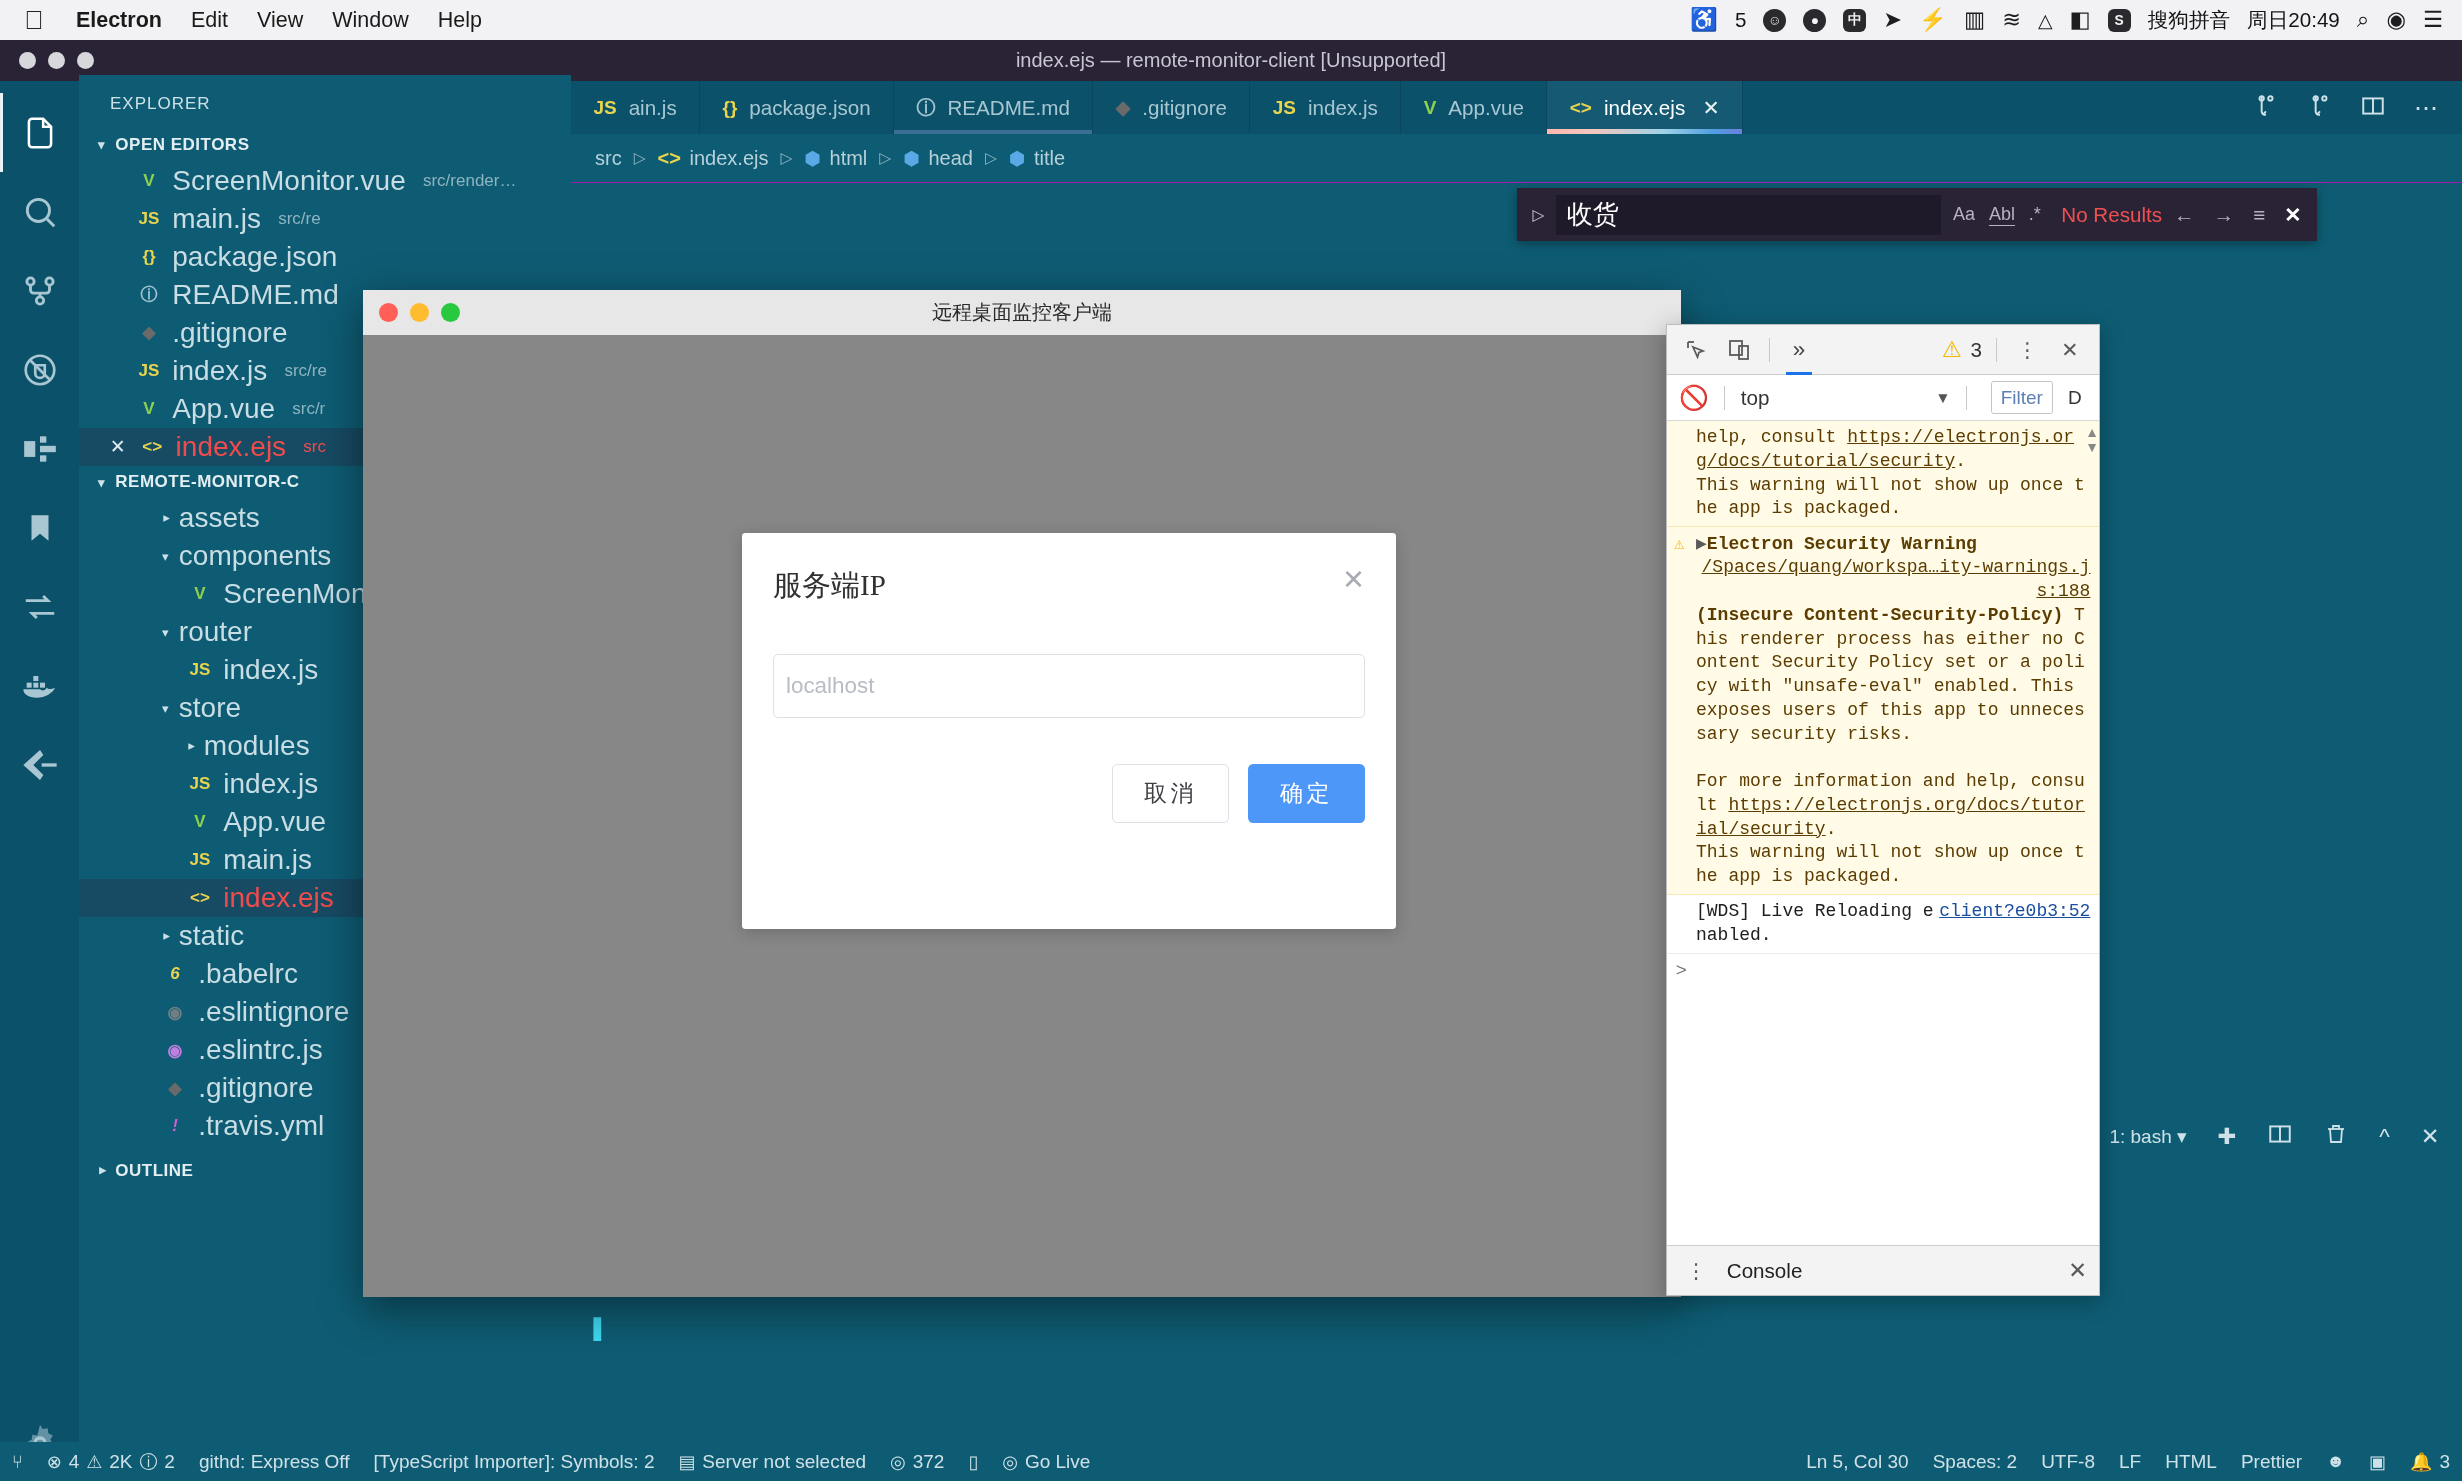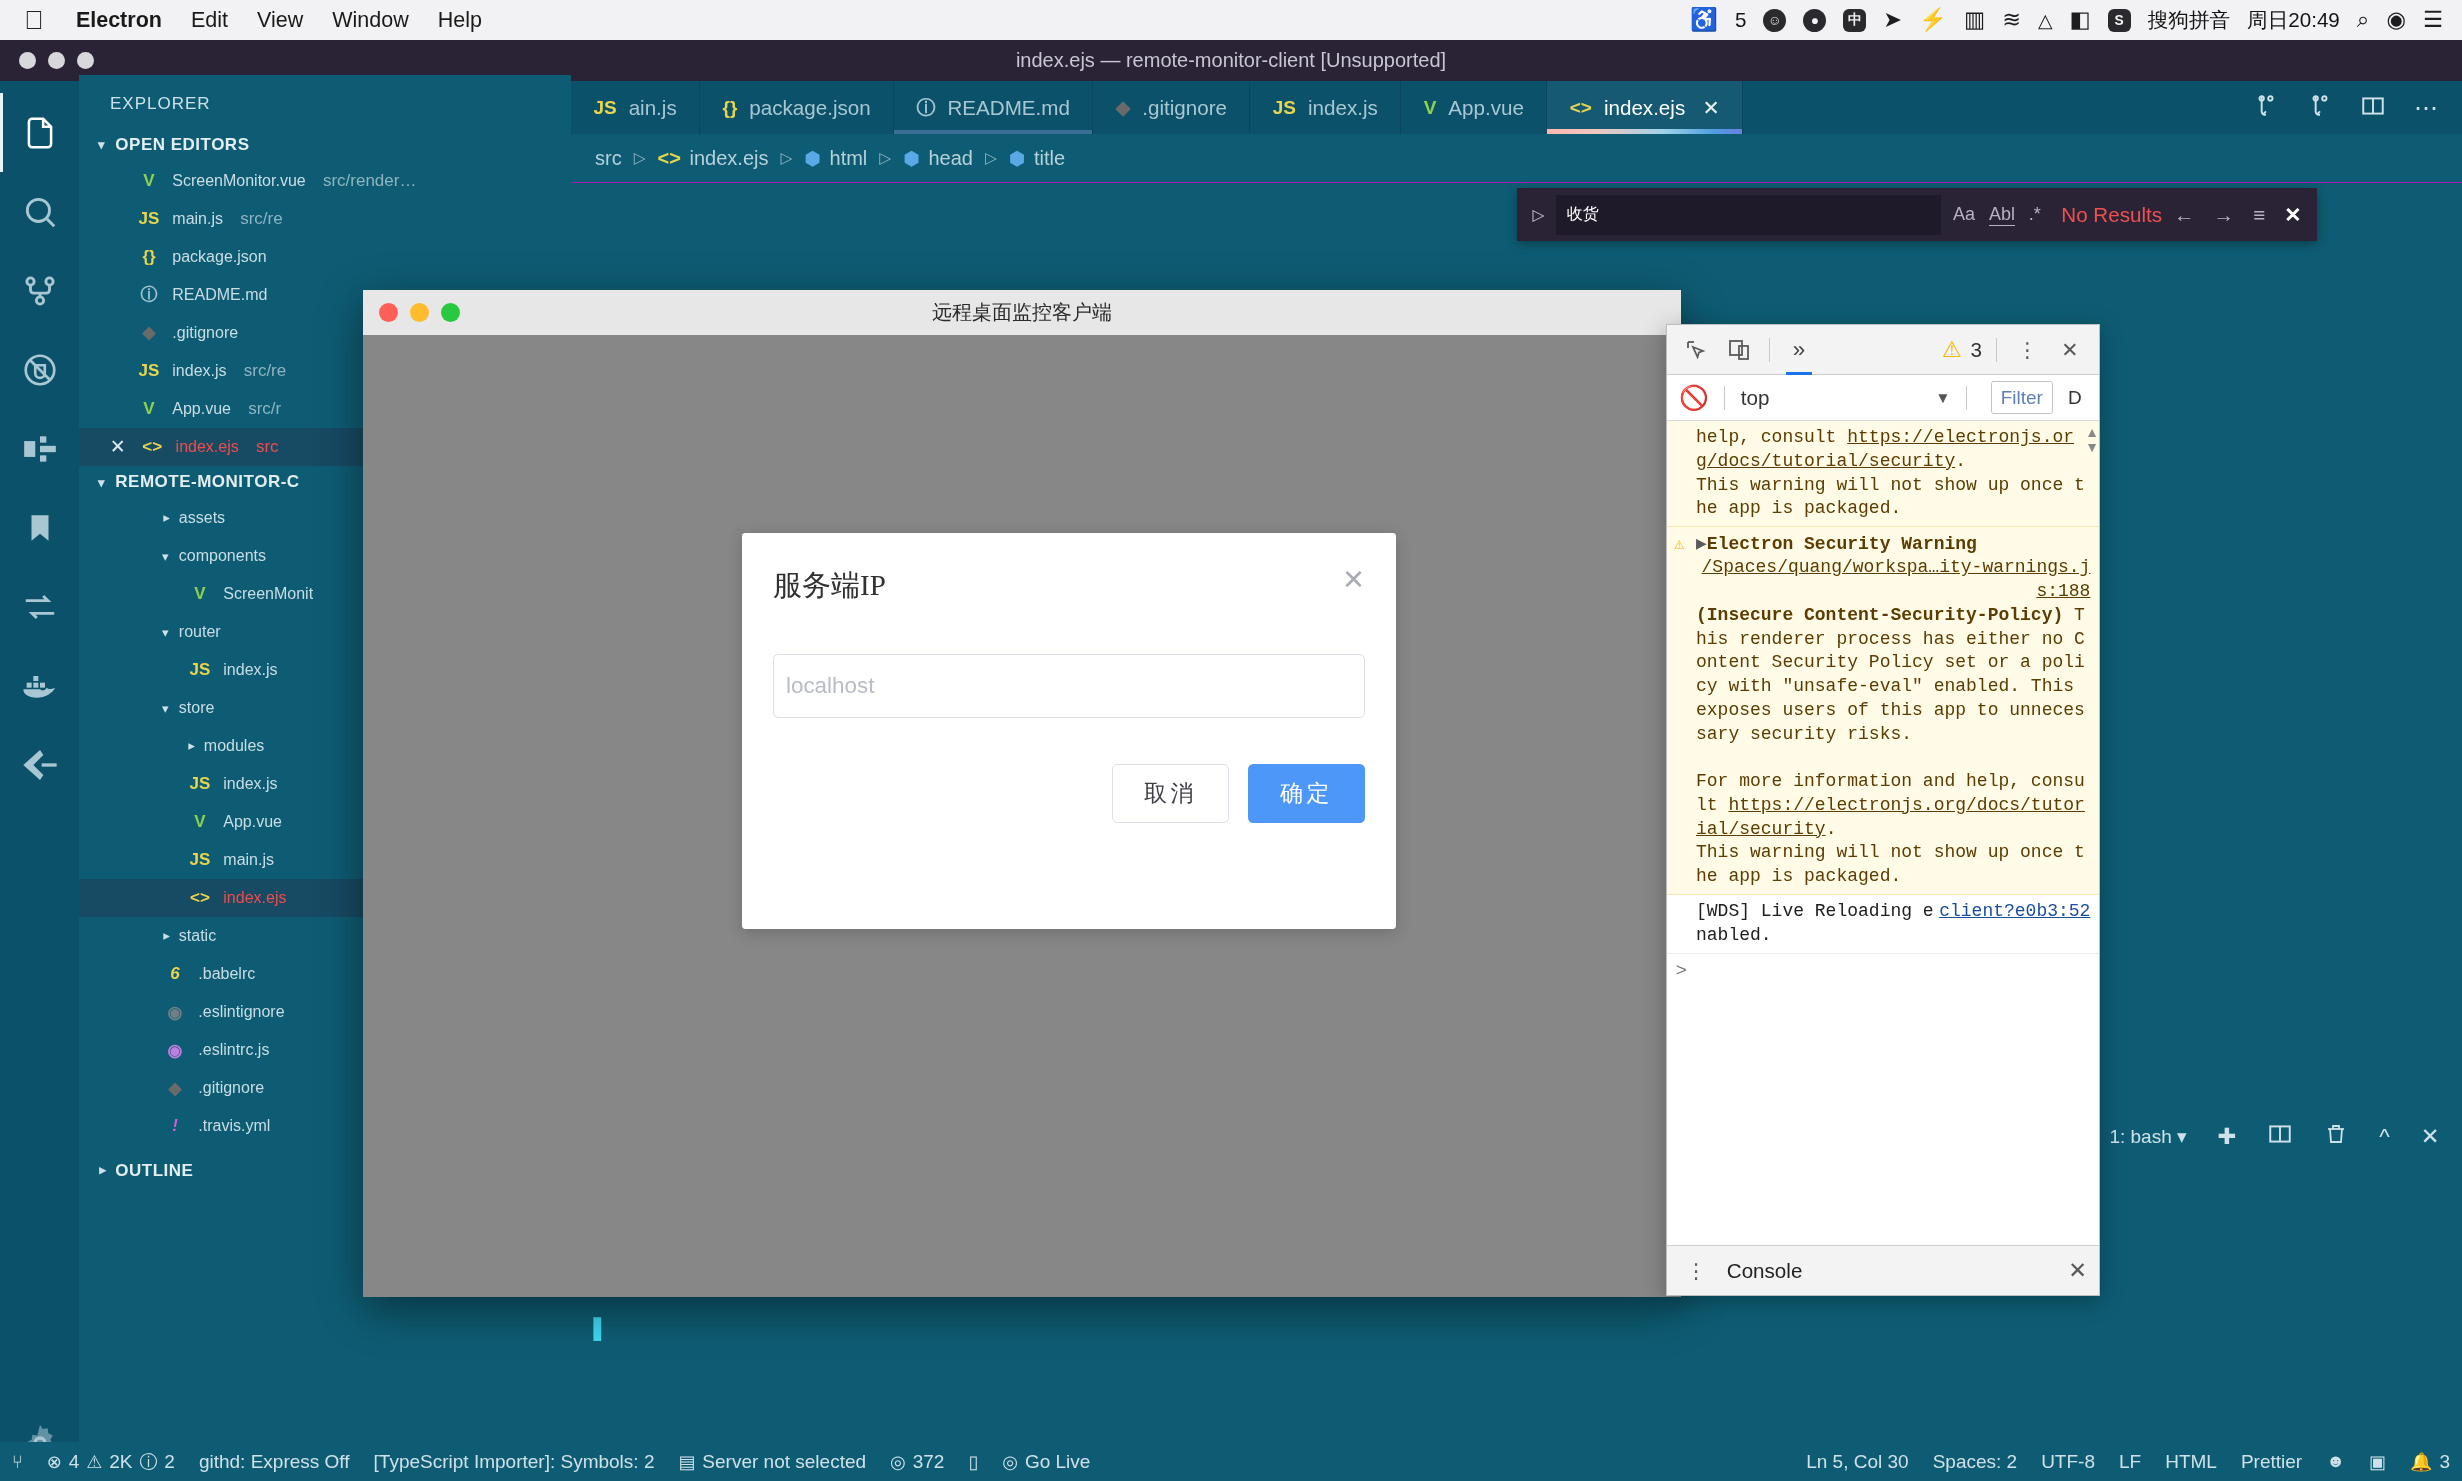--- a/index.html
+++ b/index.html
@@ -74,21 +74,21 @@
     display:flex; align-items:center; gap: 10.3px; padding: 6.9px 0 6.9px 19px;
     font-size: 17px; font-weight: bold; letter-spacing: 0.5px; color:#e3eef2;
   }
   .tw { font-size: 13px; color:#cfe1e8; }
   .tw.collapsed { transform: rotate(-90deg); display:inline-block; }
   .row {
     display:flex; align-items:center; gap: 10.3px; height: 38px; padding-left: 19px;
     white-space: nowrap; overflow: hidden;
   }
   .row .ficon { width: 26px; text-align:center; flex: none; font-size: 17px; font-weight: bold; }
-  .row .fname { font-size: 16px; color:#c9dde5; }
+  .row .fname { font-size: 28px; color:#c9dde5; }
   .row .fpath { font-size: 17px; color:#8fb4c1; margin-left: 6.9px; }
   .row.sel { background: #174a63; }
   .row.red .fname, .row.red .fpath { color: #f14c4c; }
   .ic-vue { color: #8fd14f; }
   .ic-js { color: #e8d44d; }
   .ic-json { color: #e8d44d; }
   .ic-md { color: #9fc2cf; }
   .ic-git { color: #6a6a6a; }
   .ic-ejs { color: #e8d44d; }
   .ic-babel { color: #e8d44d; font-style: italic; }
@@ -130,21 +130,21 @@
   .codearea { position:absolute; left:0; right:0; top: 102px; bottom: 0; background: #0e5c73; overflow: hidden; }
 
   
   .findwidget {
     position:absolute; right: 145px; top: 5.2px; width: 800px; height: 53px;
     background: #2a2336; display:flex; align-items:center; padding: 0 15.5px; gap: 12px;
     box-shadow: 0 3.4px 10.3px rgba(0,0,0,.35);
   }
   .find-tw { color:#cfc9d8; font-size: 15.5px; }
   .find-input {
-    width: 413px; height: 40px; background:#1f1a29; color:#ffffff; font-size: 16px;
+    width: 413px; height: 40px; background:#1f1a29; color:#ffffff; font-size: 26px;
     display:flex; align-items:center; padding-left: 10.3px;
   }
   .find-toggles { display:flex; gap: 13.8px; color:#b8b1c6; font-size: 18px; align-items:center; }
   .find-noresults { color:#f05050; font-size: 20.6px; margin-left: 8.6px; white-space: nowrap; }
   .find-actions { display:flex; gap: 19px; margin-left: auto; color:#b8b1c6; font-size: 20.6px; }
   .find-actions .closeb { color:#ffffff; font-weight: bold; }
 
   .codelines {
     position: absolute; left: 0; top: 52px; right: 0; bottom: 0;
     font-family: "Liberation Mono", monospace; font-size: 20.6px; color: #d7e7ec;

